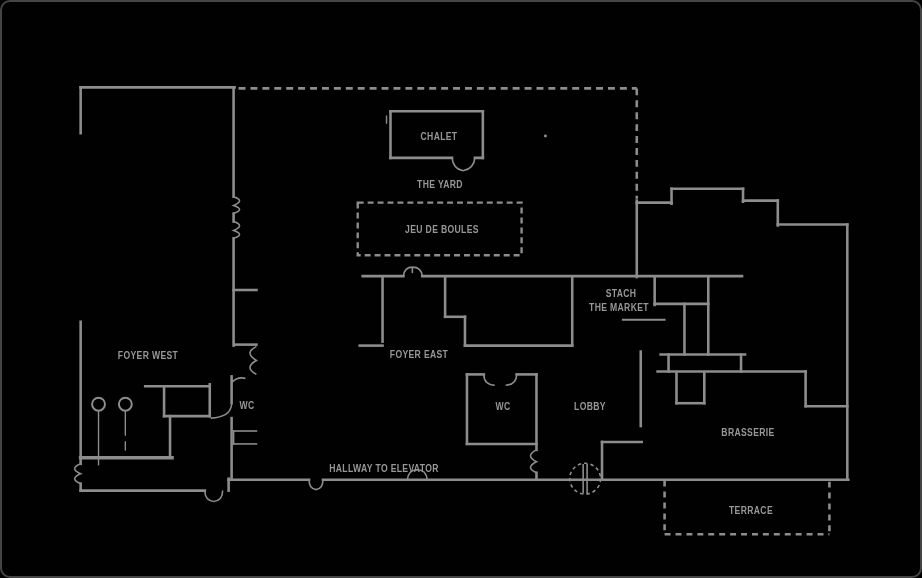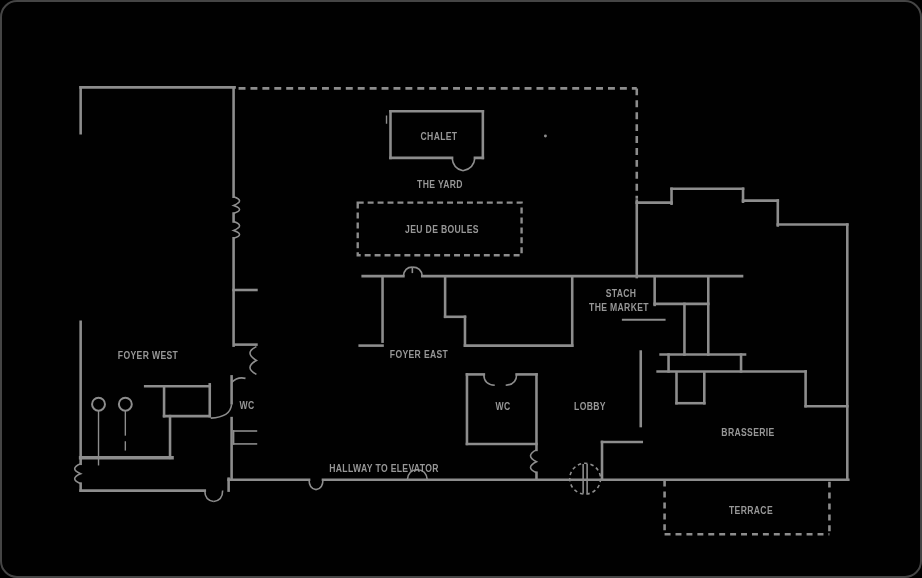--- a/index.html
+++ b/index.html
@@ -2,21 +2,21 @@
 <html><head>
 <meta charset="utf-8">
 <style>
   html,body{margin:0;padding:0;background:#000;}
   .screen{
     position:relative;
     width:922px;height:578px;
     box-sizing:border-box;
     background:#010101;
     border:2px solid #454545;
-    border-radius:17px;
+    border-radius:10px;
     overflow:hidden;
     font-family:"Liberation Sans", sans-serif;
   }
   .screen svg{position:absolute;left:0;top:0;width:100%;height:100%;}
   .labels{position:absolute;left:0;top:0;width:100%;height:100%;pointer-events:none;}
   .lbl{
     position:absolute;
     transform:translate(-50%,-50%) scaleX(0.86);
     transform-origin:center;
     font-weight:bold;

